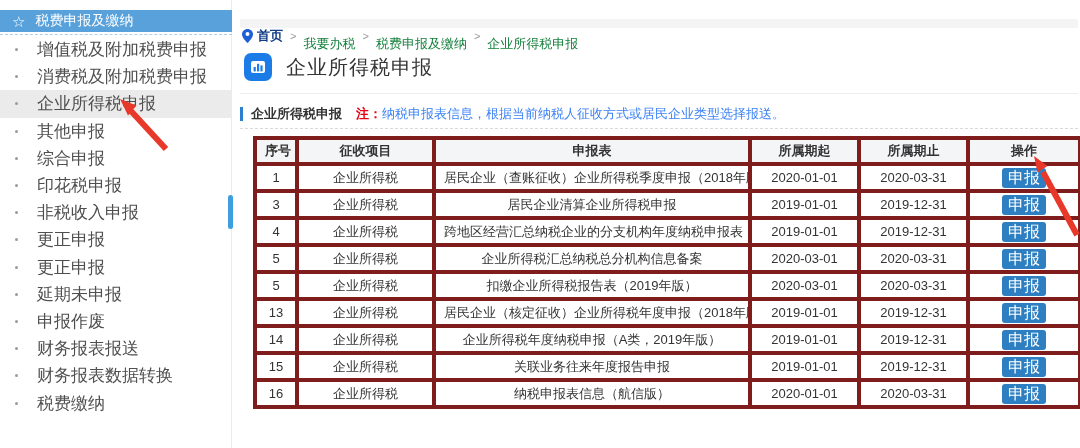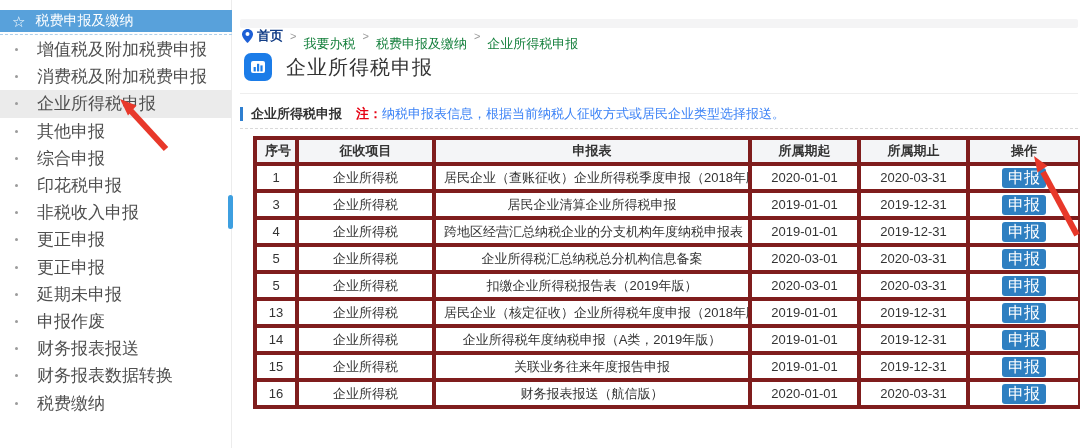--- a/index.html
+++ b/index.html
@@ -294,21 +294,21 @@
     <td class="c-date c-start">2019-01-01</td>
     <td class="c-date c-end">2019-12-31</td>
     <td class="c-op">
       <button class="btn-apply">申报</button>
     </td>
   </tr>
 
   <tr>
     <td class="c-seq">16</td>
     <td class="c-project">企业所得税</td>
-    <td class="c-form">财务报表报送（航信版）</td>
+    <td class="c-form">纳税申报表信息（航信版）</td>
     <td class="c-date c-start">2020-01-01</td>
     <td class="c-date c-end">2020-03-31</td>
     <td class="c-op">
       <button class="btn-apply">申报</button>
     </td>
   </tr>
 </tbody>
       </table>
     </div>
   </div>

